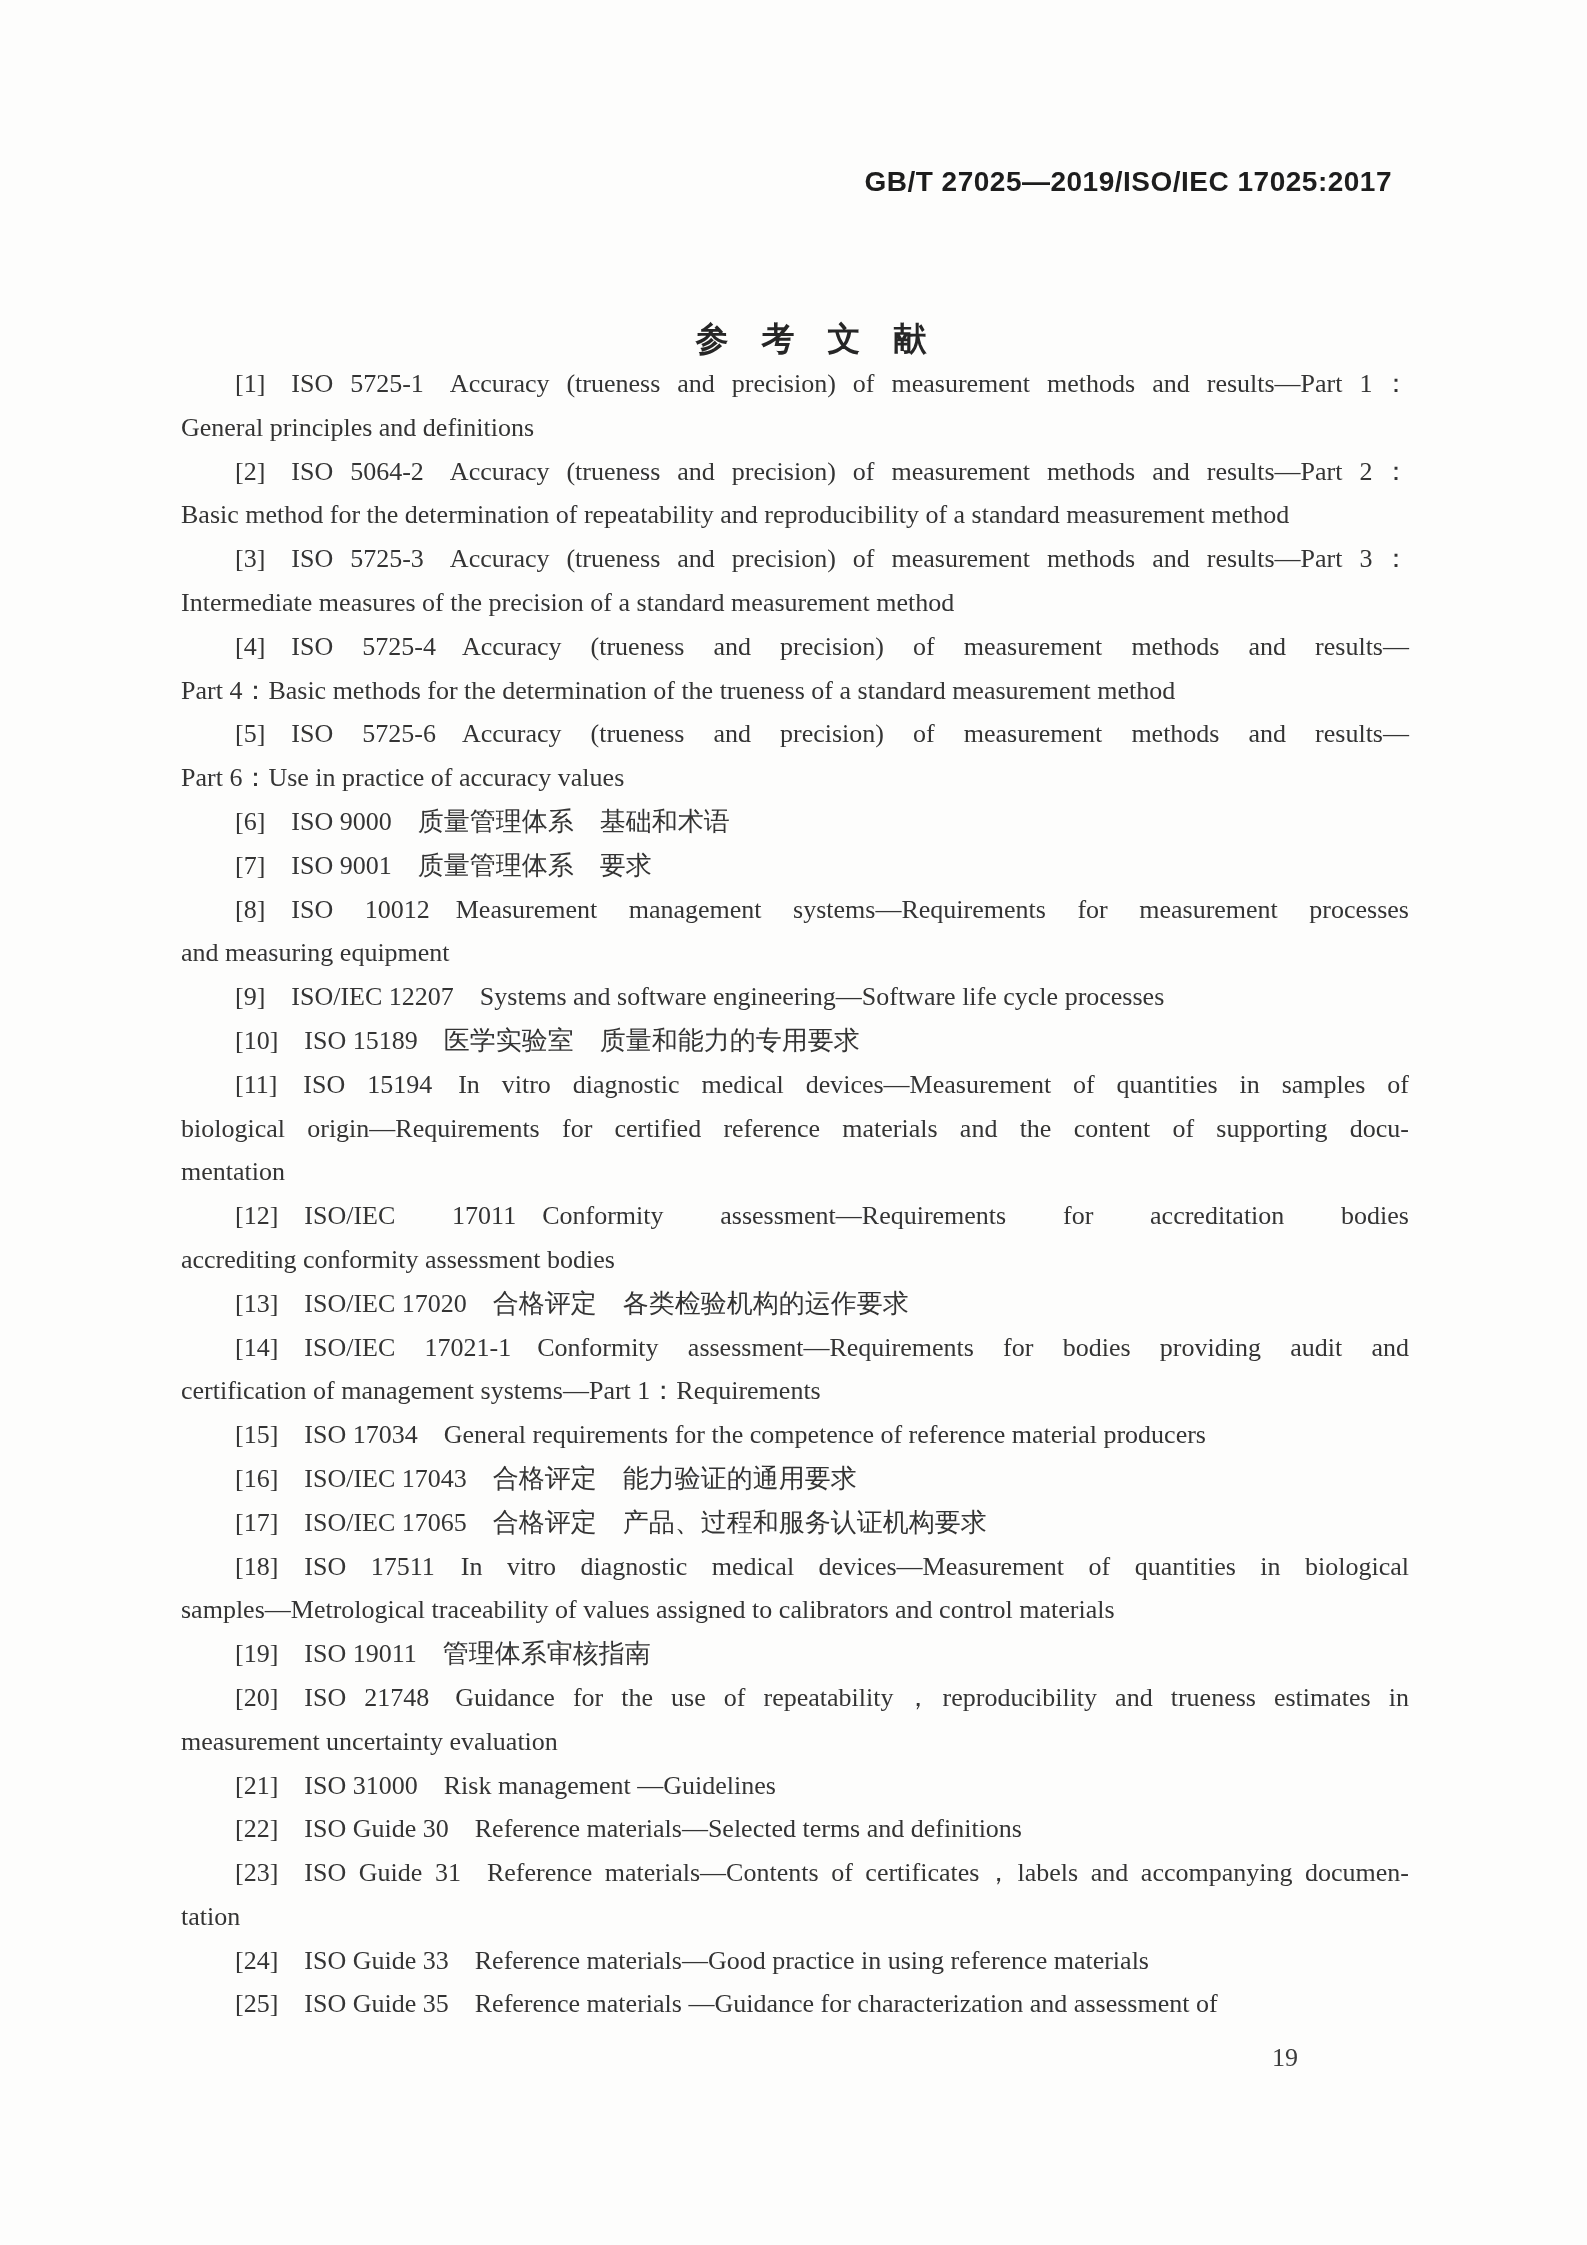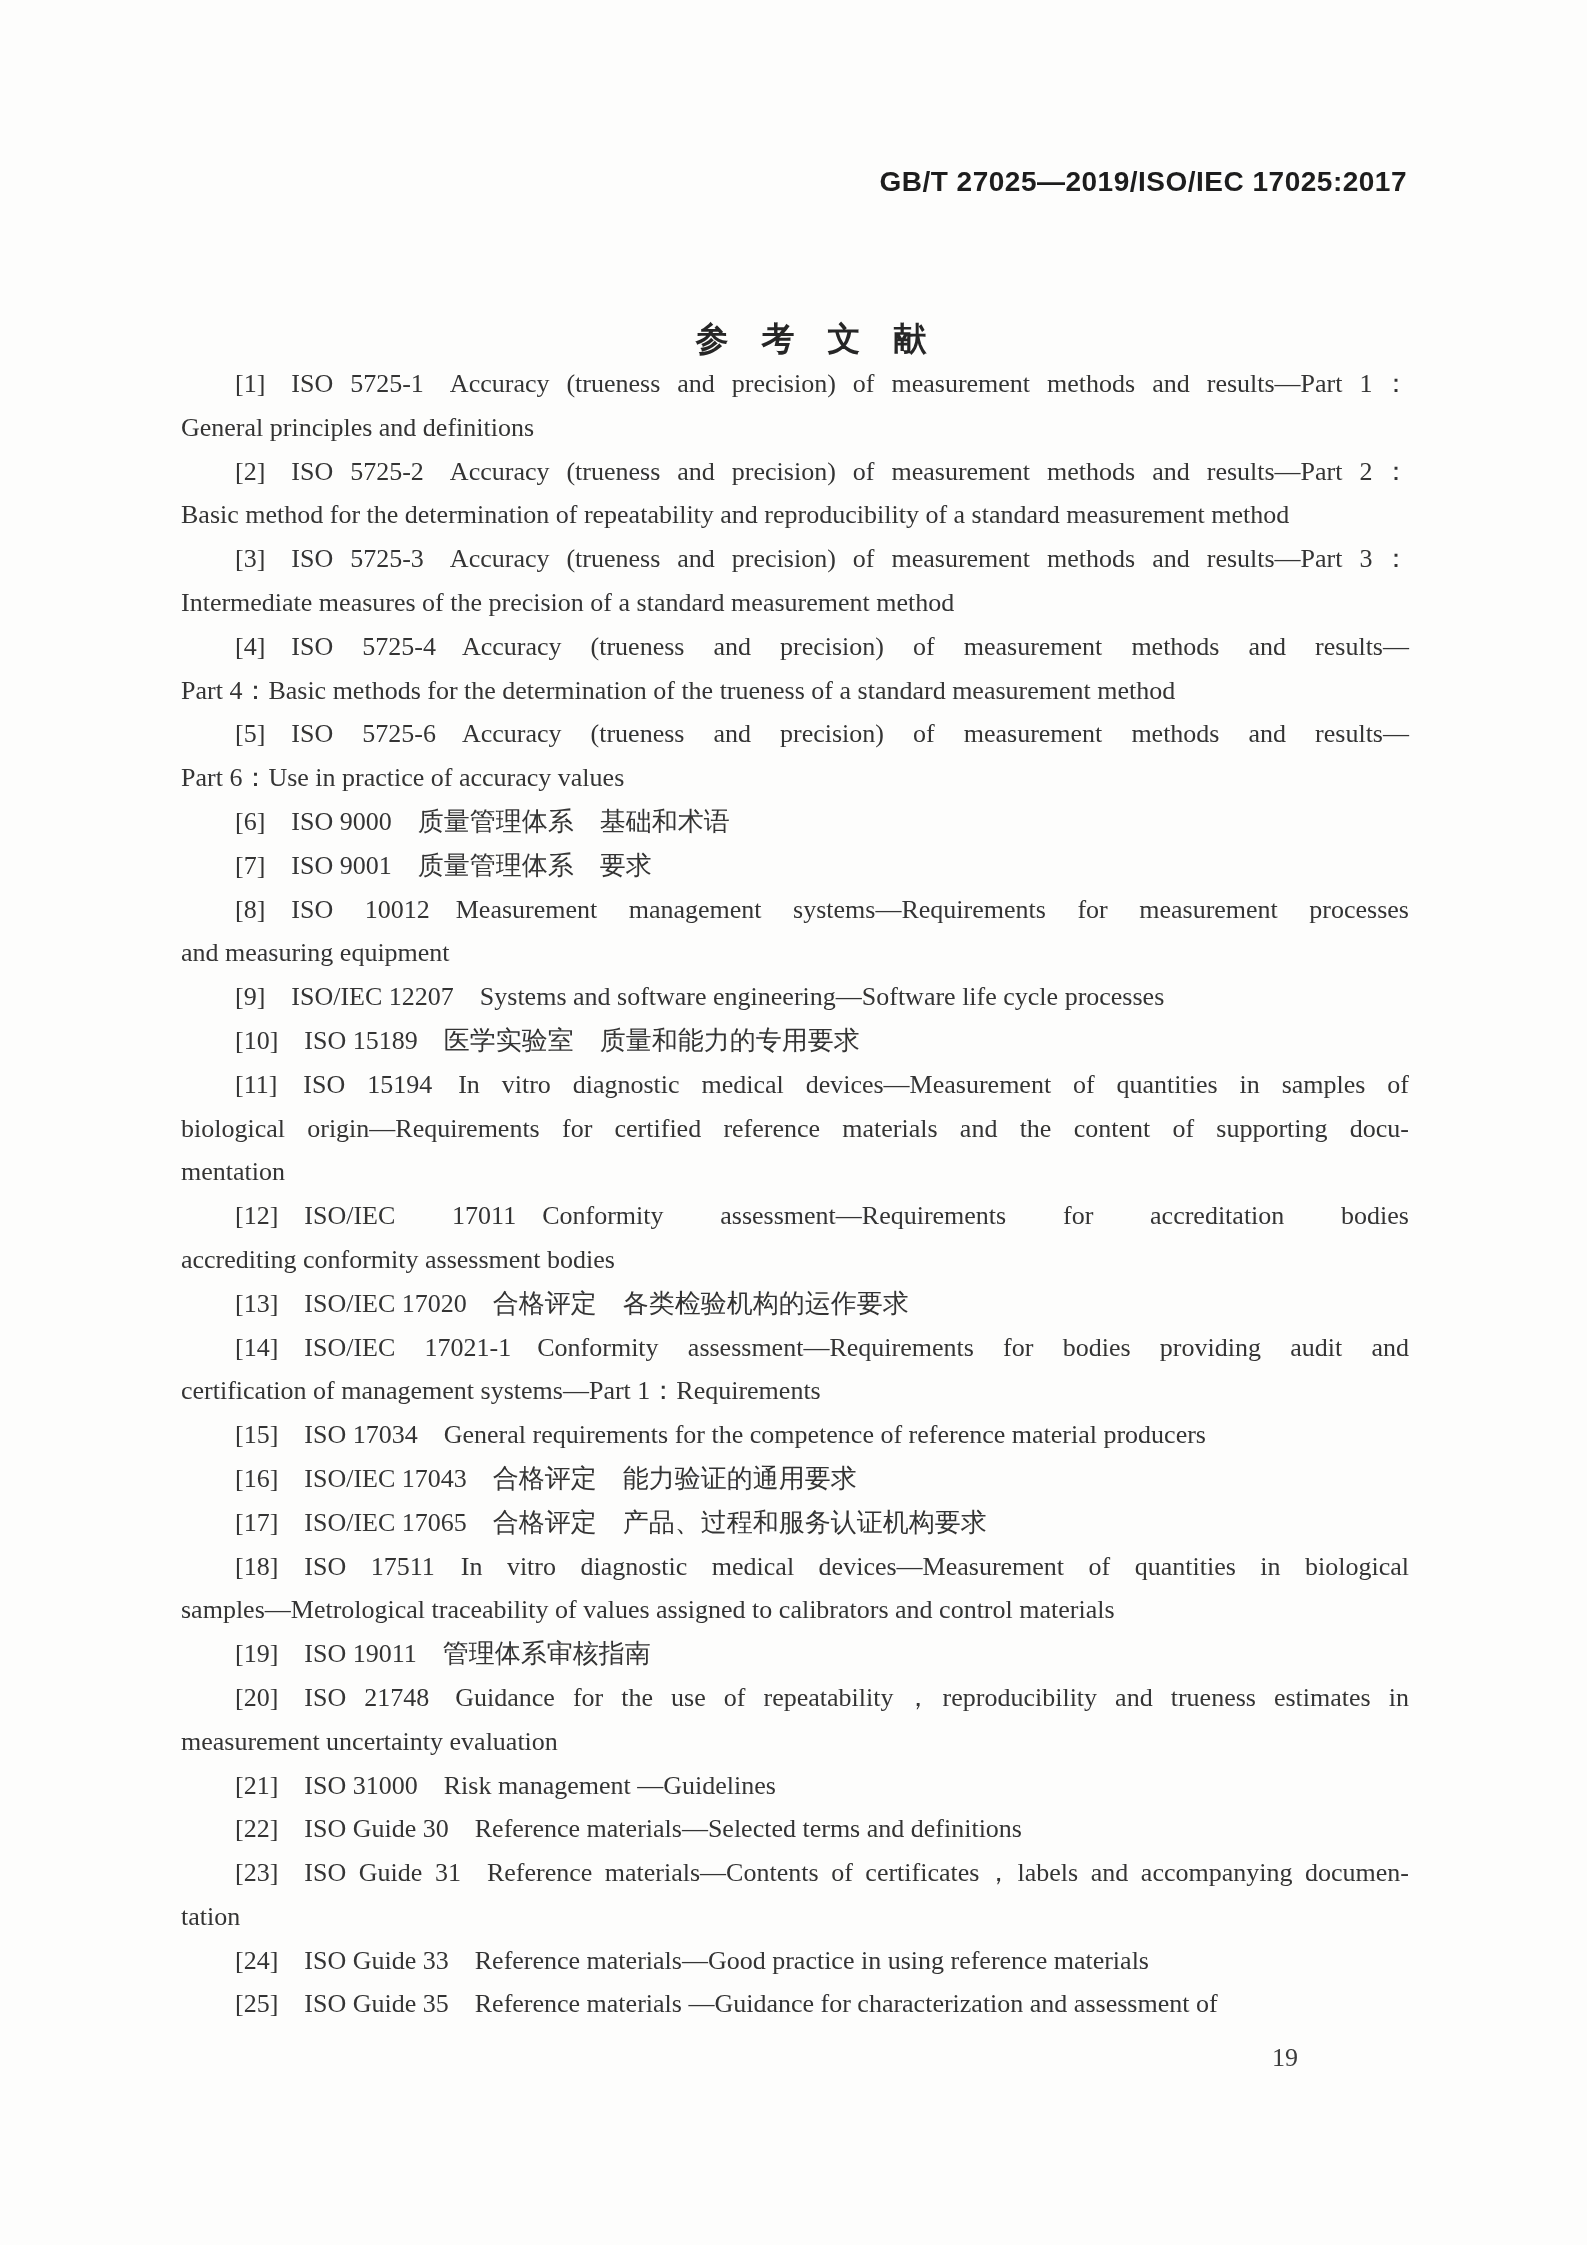--- a/index.html
+++ b/index.html
@@ -13,21 +13,21 @@
     height: 2245px;
     margin: 0 auto;
     background: #fdfdfc;
     overflow: hidden;
     font-family: "Liberation Serif", "DejaVu Serif", serif;
     color: #343434;
   }
   .header {
     position: absolute;
     top: 166px;
-    right: 180px;
+    right: 195px;
     font-family: "Liberation Sans", "DejaVu Sans", sans-serif;
     font-weight: bold;
     font-size: 28px;
     letter-spacing: 0.5px;
     color: #1d1d1d;
     white-space: nowrap;
   }
   .title {
     position: absolute;
     top: 300px;
@@ -73,21 +73,21 @@
 <body>
 
 <div class="page">
   <div class="header">GB/T 27025—2019/ISO/IEC 17025:2017</div>
 
   <h1 class="title">参　考　文　献</h1>
 
   <div class="refs" id="refs">
       <div class="ref-line first fill">[1] ISO 5725-1 Accuracy (trueness and precision) of measurement methods and results—Part 1：</div>
       <div class="ref-line">General principles and definitions</div>
-      <div class="ref-line first fill">[2] ISO 5725-2 Accuracy (trueness and precision) of measurement methods and results—Part 2：</div>
+      <div class="ref-line first fill">[2] ISO 5064-2 Accuracy (trueness and precision) of measurement methods and results—Part 2：</div>
       <div class="ref-line">Basic method for the determination of repeatability and reproducibility of a standard measurement method</div>
       <div class="ref-line first fill">[3] ISO 5725-3 Accuracy (trueness and precision) of measurement methods and results—Part 3：</div>
       <div class="ref-line">Intermediate measures of the precision of a standard measurement method</div>
       <div class="ref-line first fill">[4] ISO 5725-4 Accuracy (trueness and precision) of measurement methods and results—</div>
       <div class="ref-line">Part 4：Basic methods for the determination of the trueness of a standard measurement method</div>
       <div class="ref-line first fill">[5] ISO 5725-6 Accuracy (trueness and precision) of measurement methods and results—</div>
       <div class="ref-line">Part 6：Use in practice of accuracy values</div>
       <div class="ref-line first">[6] ISO 9000 质量管理体系　基础和术语</div>
       <div class="ref-line first">[7] ISO 9001 质量管理体系　要求</div>
       <div class="ref-line first fill">[8] ISO 10012 Measurement management systems—Requirements for measurement processes</div>

